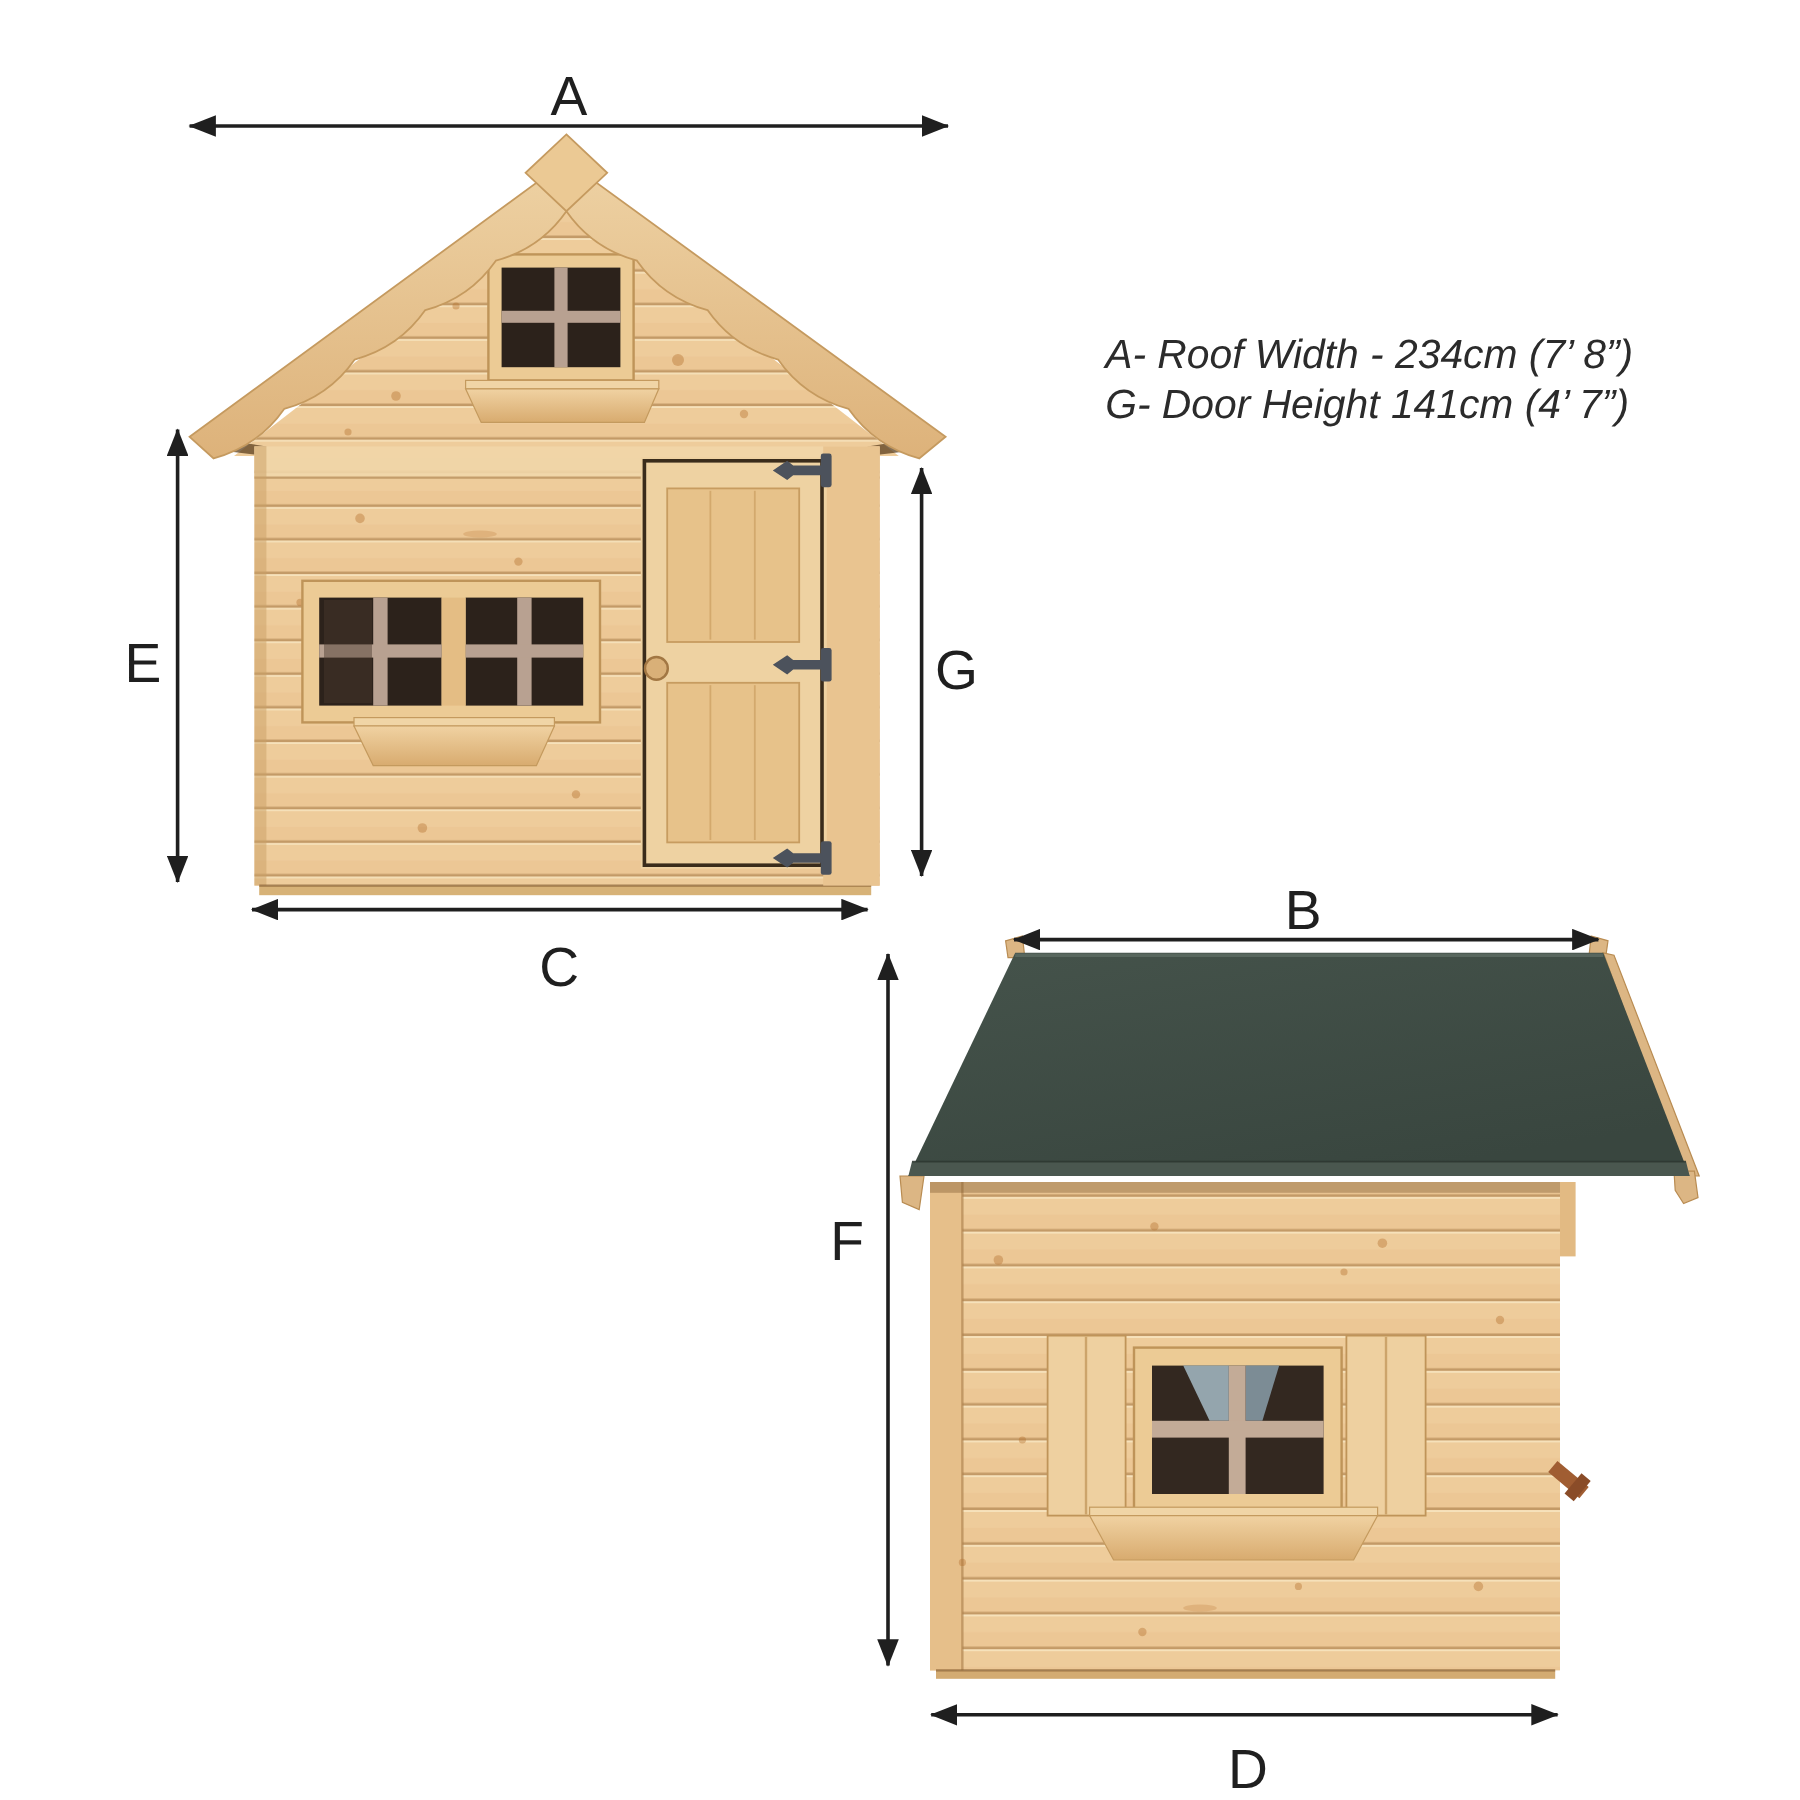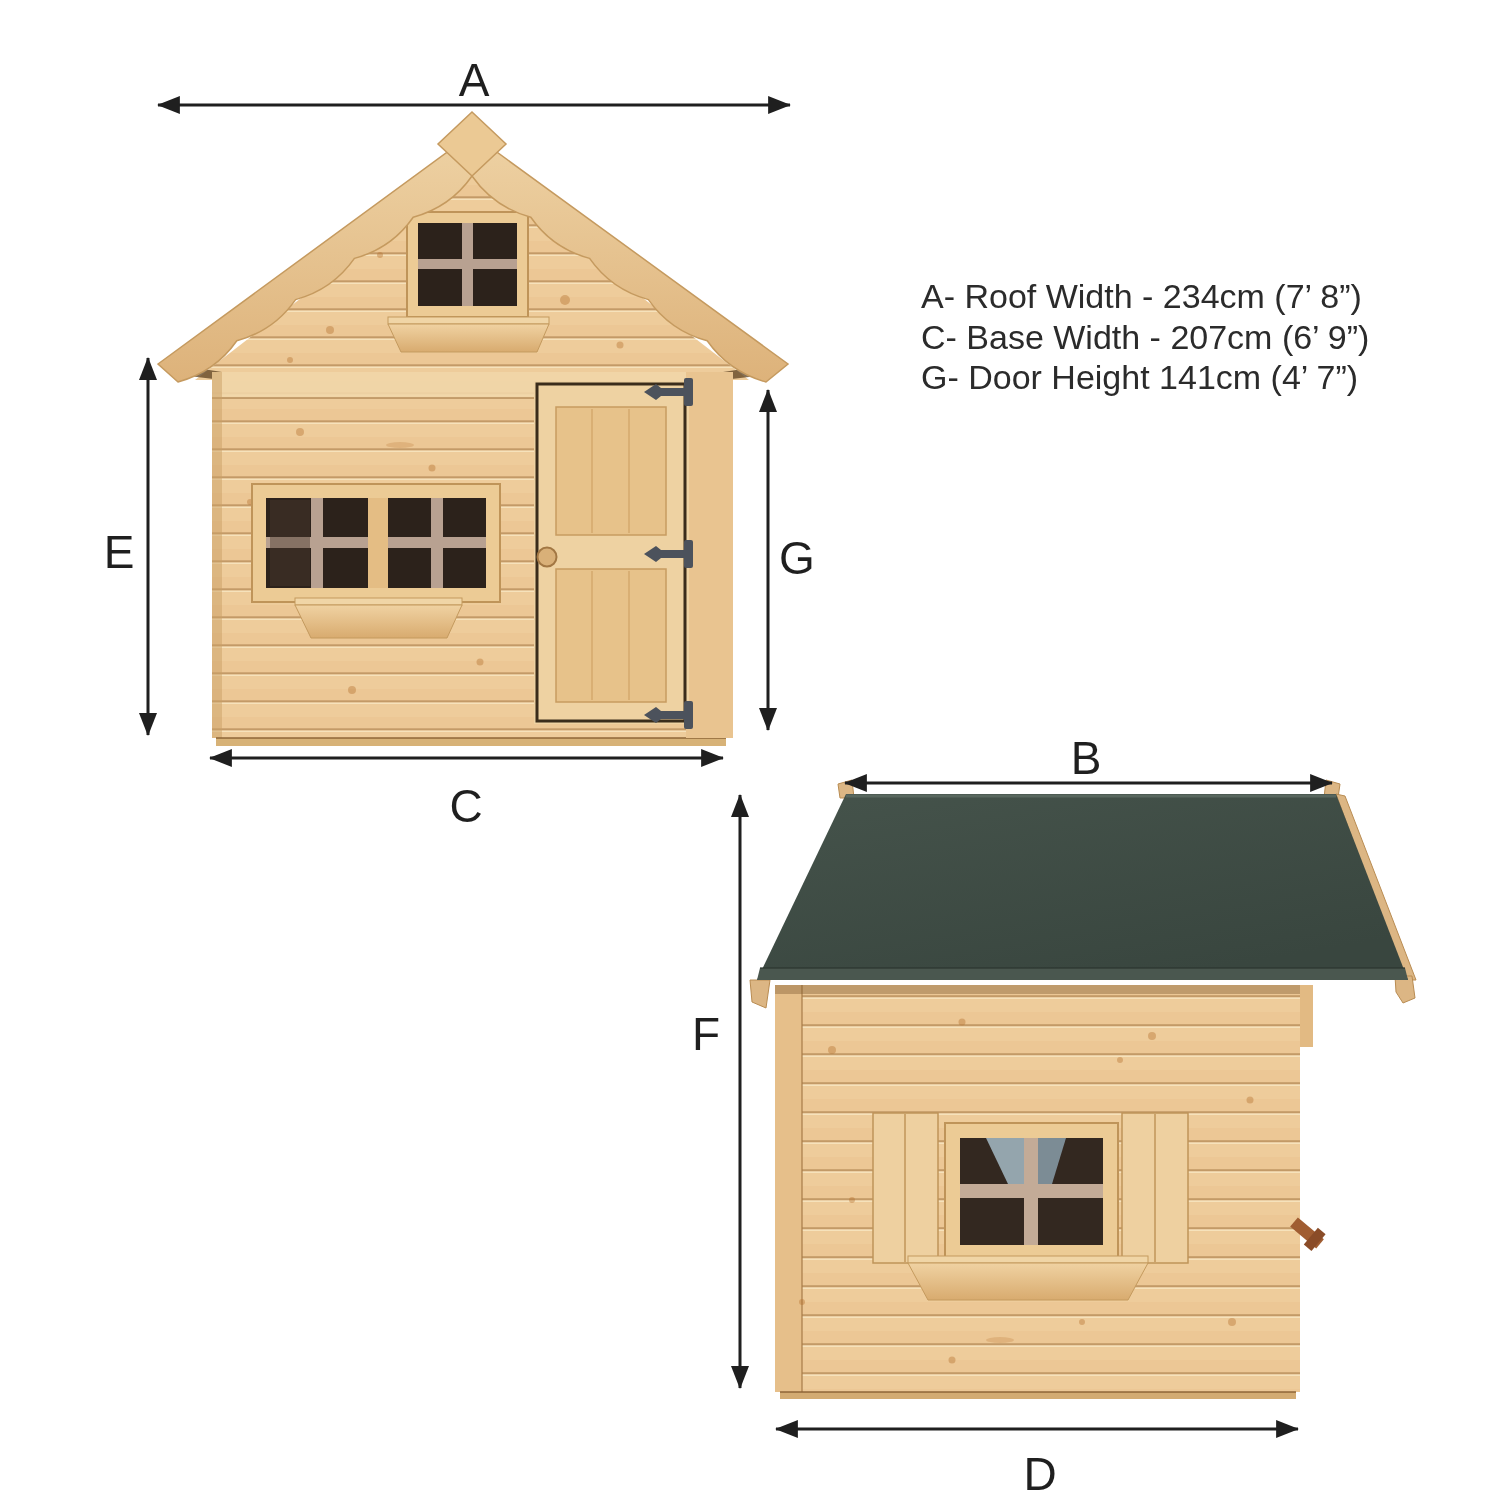--- a/index.html
+++ b/index.html
@@ -7,21 +7,21 @@
     position:relative;width:1500px;height:1500px;background:#ffffff;
     font-family:"Liberation Sans",sans-serif;overflow:hidden;
   }
   svg.diagram{position:absolute;left:0;top:0;}
   .dim{stroke:#1f1f1f;stroke-width:3;fill:none;}
   .dimlabel{font-size:46px;fill:#1f1f1f;font-family:"Liberation Sans",sans-serif;}
   .legend{
     position:absolute;left:921px;top:276px;
     font-size:34px;line-height:40.6px;color:#2b2b2b;white-space:nowrap;
   }
-  .legend div{height:40.6px;}
+  .legend div{height:40.6px;font-style:italic;}
 </style>
 </head>
 <body>
 
 <div class="canvas">
 
 <svg class="diagram" width="1500" height="1500" viewBox="0 0 1500 1500">
   <defs>
 
     <marker id="ah" markerWidth="8" markerHeight="6" refX="7.3" refY="3" orient="auto-start-reverse">
@@ -259,17 +259,16 @@
     <line class="dim" x1="740" y1="795" x2="740" y2="1388" marker-start="url(#ah)" marker-end="url(#ah)"></line>
     <text class="dimlabel" x="706" y="1050" text-anchor="middle">F</text>
 
     <line class="dim" x1="776" y1="1429" x2="1298" y2="1429" marker-start="url(#ah)" marker-end="url(#ah)"></line>
     <text class="dimlabel" x="1040" y="1490" text-anchor="middle">D</text>
   </g>
 </svg>
 
 <div class="legend">
   <div>A- Roof Width - 234cm (7’ 8”)</div>
-  <div>C- Base Width - 207cm (6’ 9”)</div>
   <div>G- Door Height 141cm (4’ 7”)</div>
 </div>
 
 </div>
 
 </body></html>

